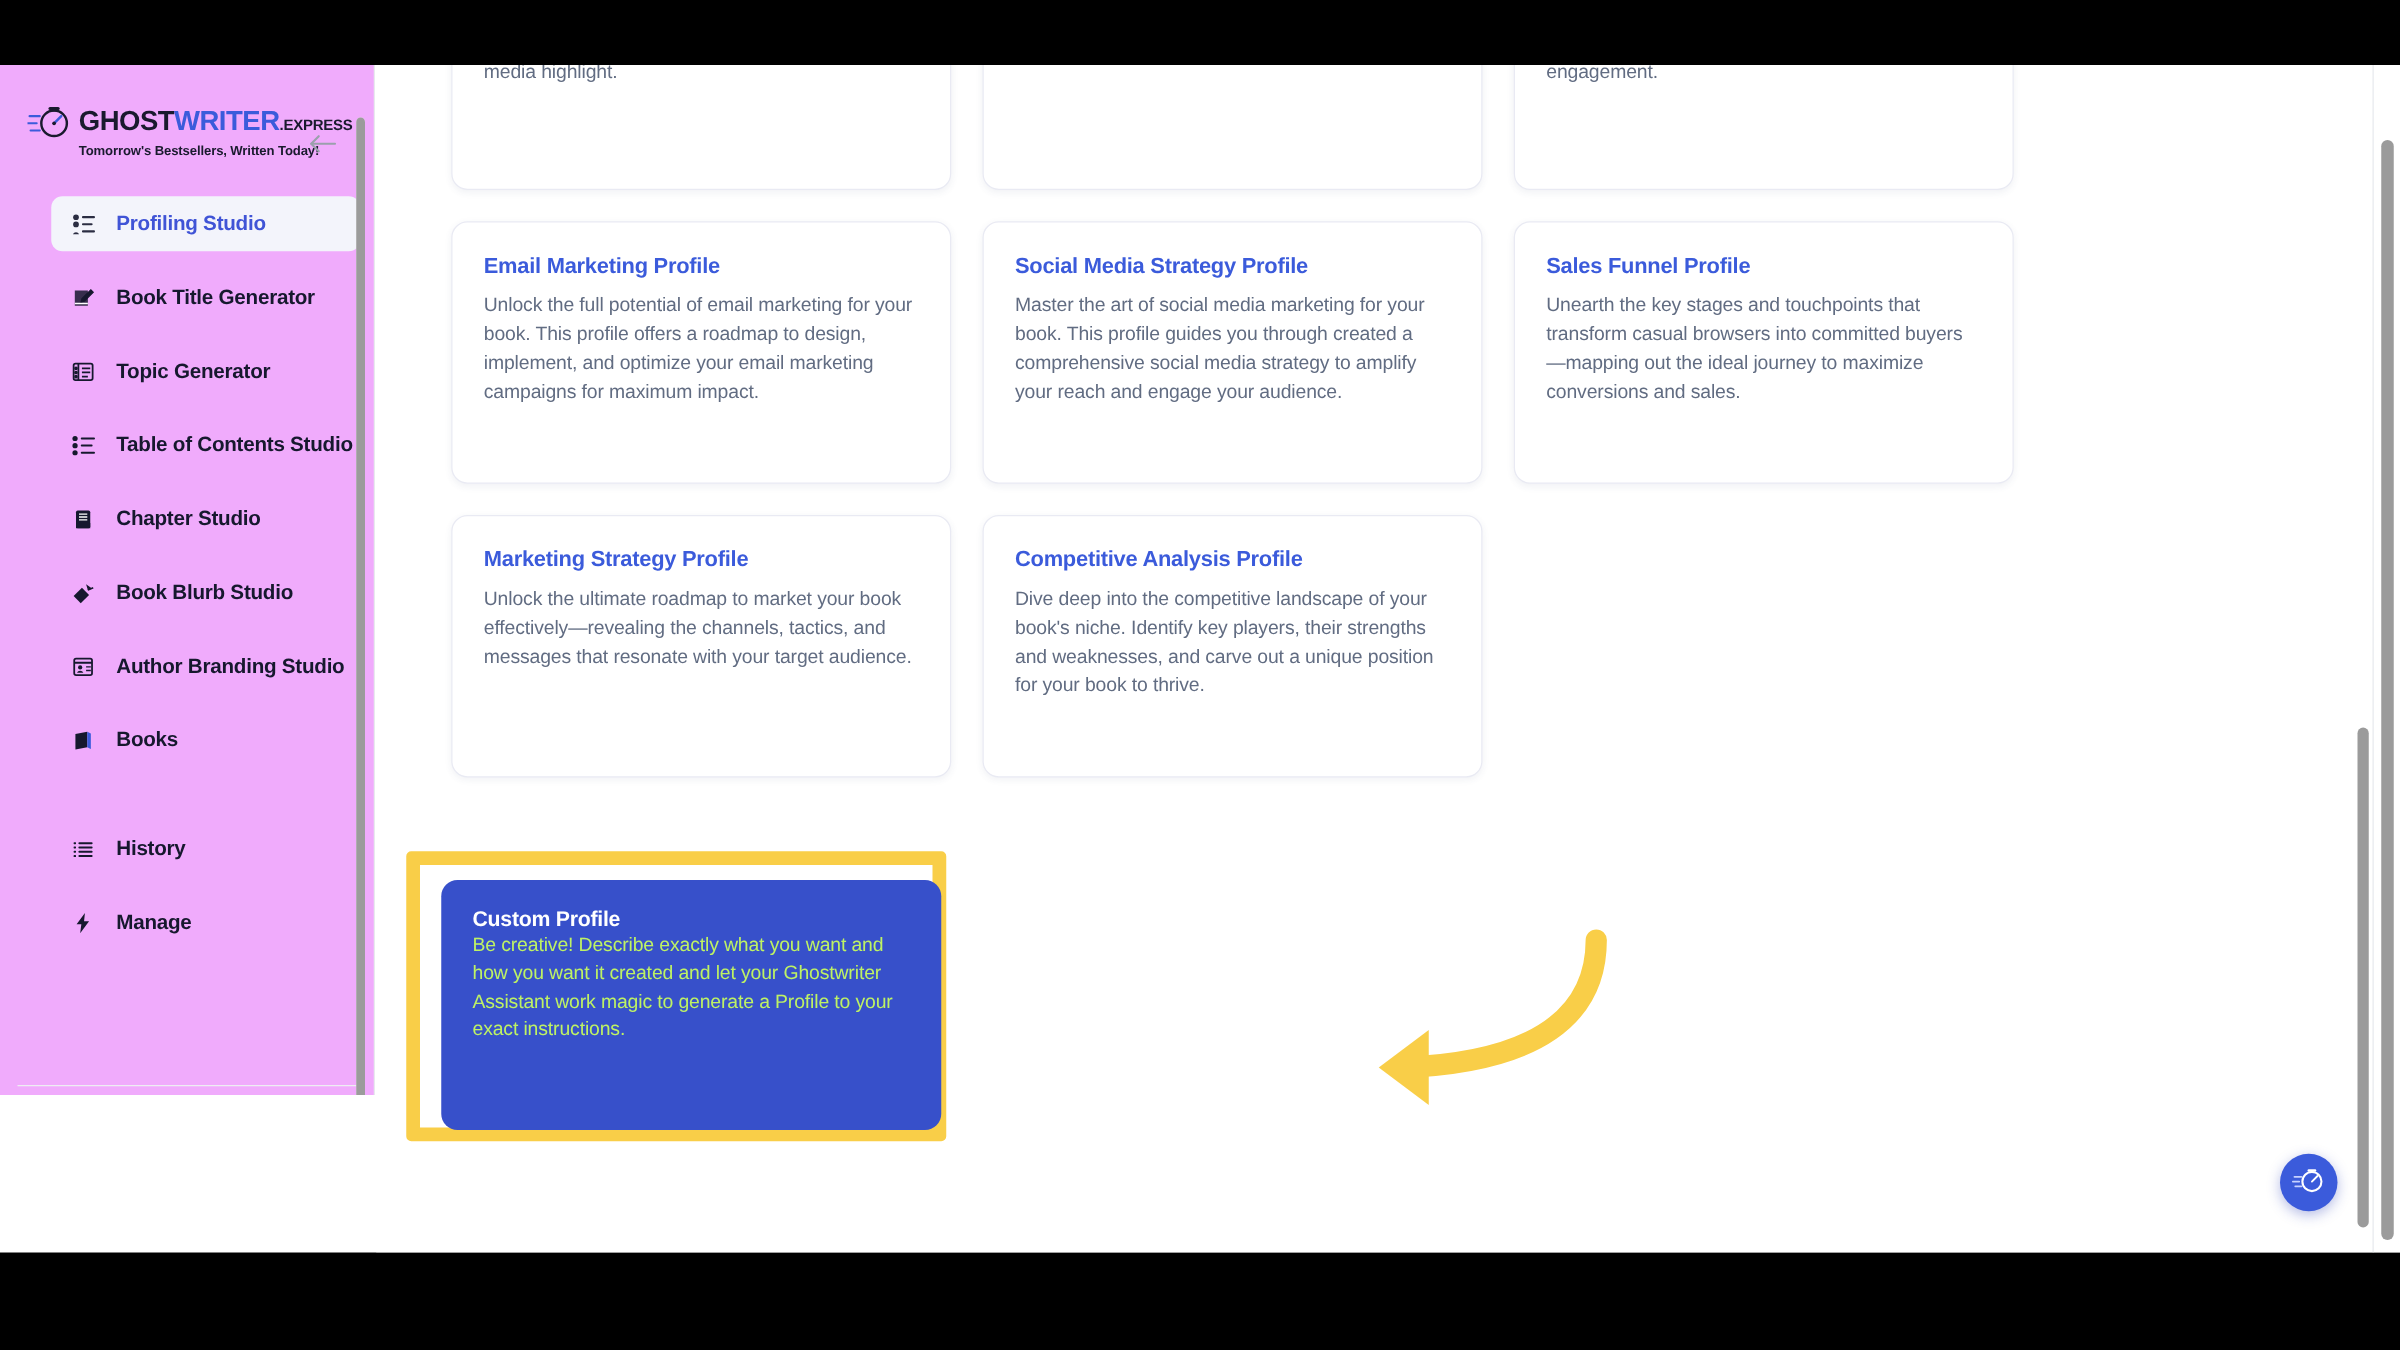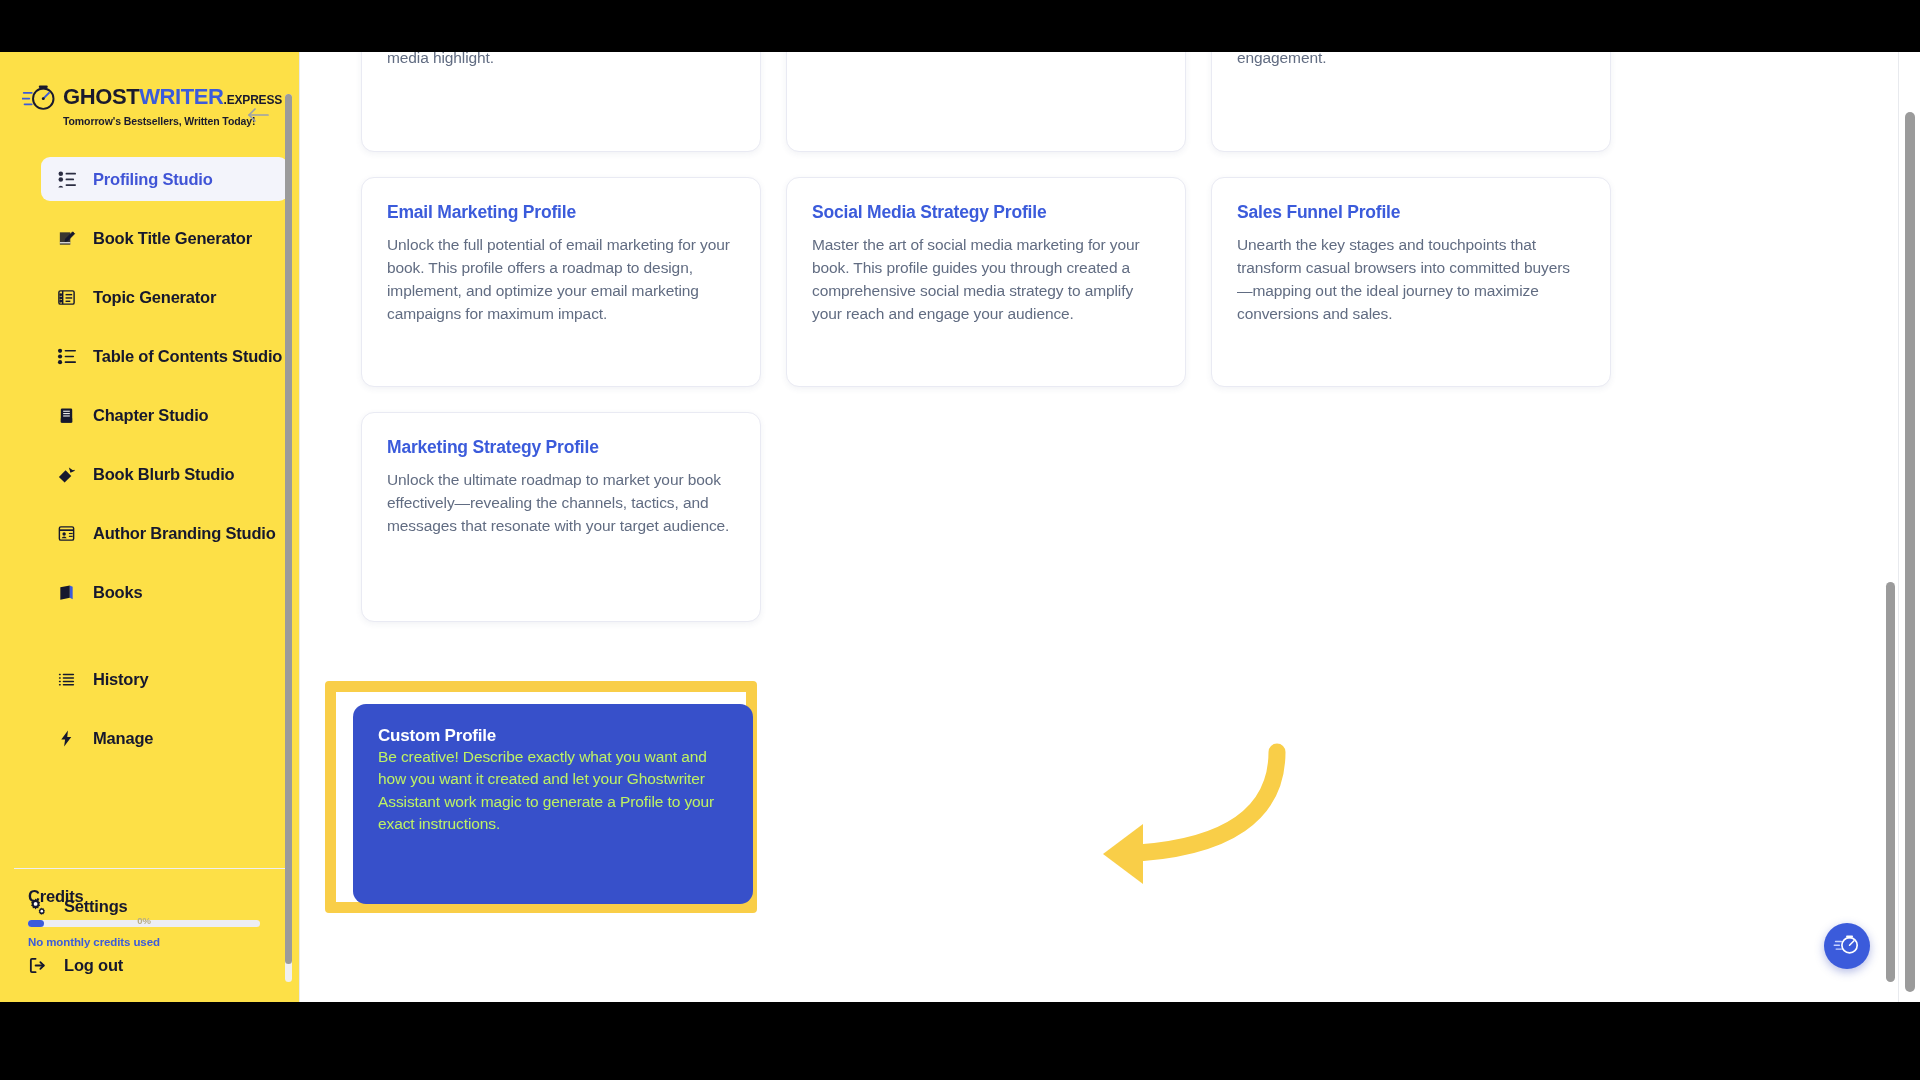--- a/index.html
+++ b/index.html
@@ -16,22 +16,22 @@
     left: 0; top: 52px;
     width: 1920px; height: 950px;
     background: #ffffff;
     overflow: hidden;
   }
 
   
   #sidebar {
     position: absolute;
     left: 0; top: 0;
-    width: 300px; height: 950px;
-    background: #fde047;
+    width: 300px; height: 824px;
+    background: #f0abfc;
     border-right: 1px solid #e8eaee;
     overflow: hidden;
   }
 
   .logo-wrap {
     position: absolute;
     left: 22px; top: 30px;
     width: 218px;
   }
   .logo-row { display: flex; align-items: center; gap: 5px; }
@@ -474,20 +474,24 @@
         <div class="card">
           <div class="card-title">Sales Funnel Profile</div>
           <div class="card-desc">Unearth the key stages and touchpoints that transform casual browsers into committed buyers—mapping out the ideal journey to maximize conversions and sales.</div>
         </div>
       </div>
 
       <div class="card-row">
         <div class="card">
           <div class="card-title">Marketing Strategy Profile</div>
           <div class="card-desc">Unlock the ultimate roadmap to market your book effectively—revealing the channels, tactics, and messages that resonate with your target audience.</div>
+        </div>
+        <div class="card">
+          <div class="card-title">Competitive Analysis Profile</div>
+          <div class="card-desc">Dive deep into the competitive landscape of your book's niche. Identify key players, their strengths and weaknesses, and carve out a unique position for your book to thrive.</div>
         </div>
       </div>
     </section>
 
     <div id="custom-highlight">
       <div id="custom-card">
         <div class="card-title">Custom Profile</div>
         <div class="card-desc">Be creative! Describe exactly what you want and how you want it created and let your Ghostwriter Assistant work magic to generate a Profile to your exact instructions.</div>
       </div>
     </div>

